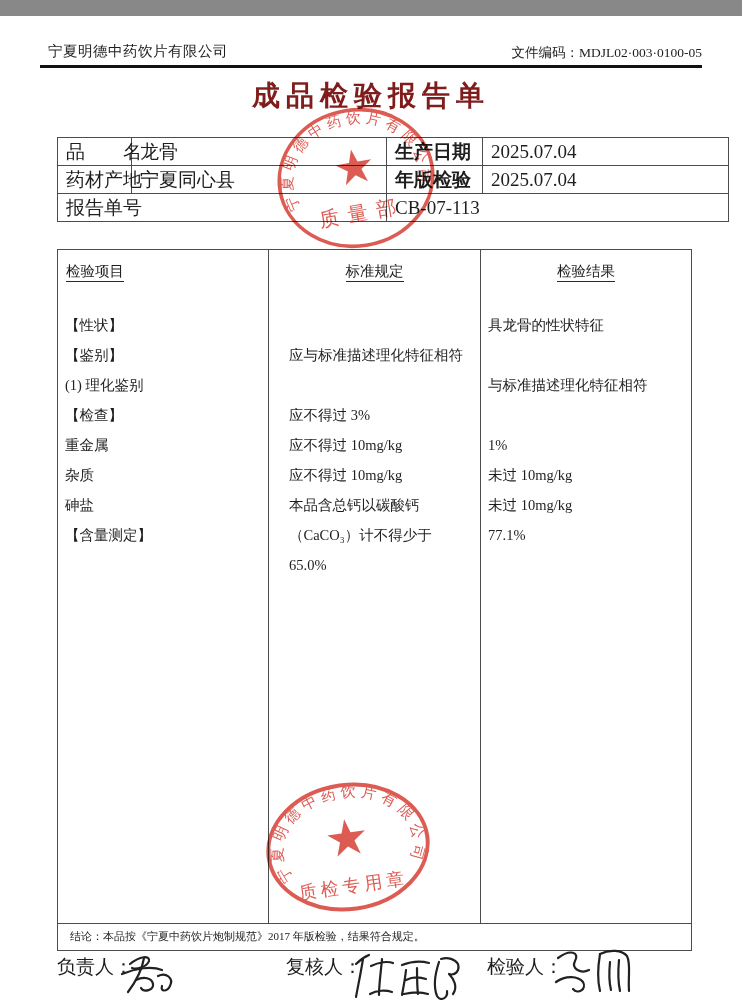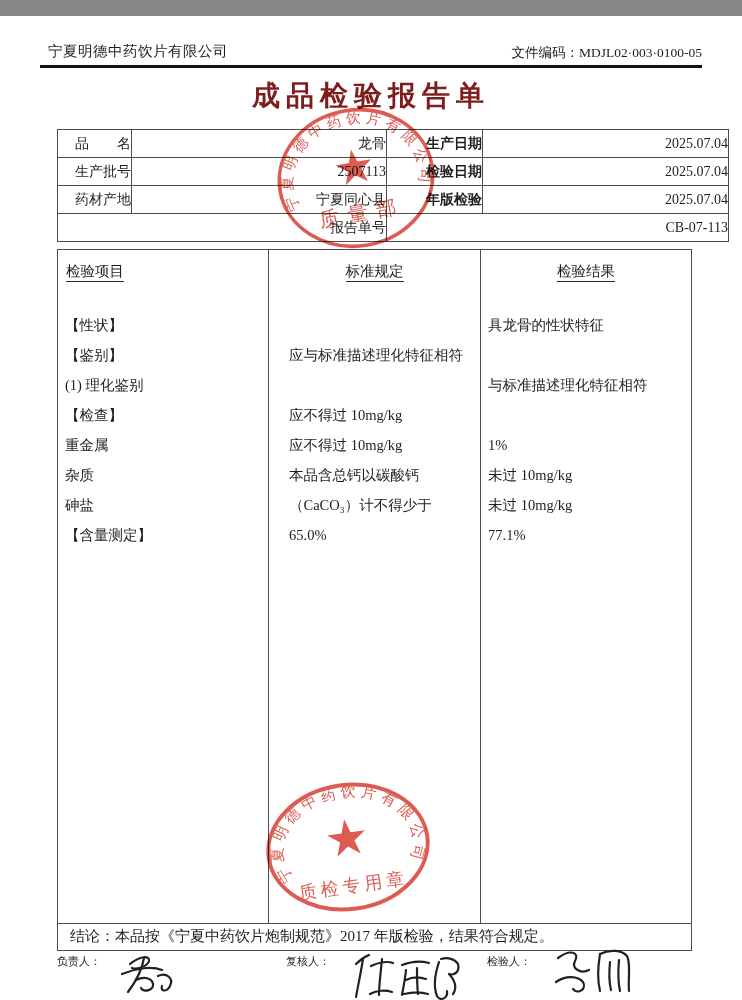--- a/index.html
+++ b/index.html
@@ -8,44 +8,44 @@
     font-family:"Liberation Serif","DejaVu Serif",serif;color:#1e1e1e;
     overflow:hidden;margin:16px auto;
   }
   
   .company{position:absolute;left:48px;top:26px;font-size:14.5px;letter-spacing:.5px;}
   .filecode{position:absolute;right:40px;top:28px;font-size:13.5px;}
   .header-rule{position:absolute;left:40px;top:49px;width:662px;height:2.5px;background:#111;}
   .title{position:absolute;left:0;top:61px;width:100%;text-align:center;
          font-size:28px;font-weight:bold;letter-spacing:6px;color:#7f1d1d;}
   
-  table.info{position:absolute;left:57px;top:113px;width:635px;border-collapse:collapse;
-             table-layout:fixed;font-size:14px;text-align:right;}
+  table.info{position:absolute;left:57px;top:121px;width:635px;border-collapse:collapse;
+             table-layout:fixed;font-size:19px;}
   table.info td{border:1.5px solid #4c4c4c;height:27px;padding:0 0 0 8px;white-space:nowrap;overflow:visible;}
   td.c1{width:65px;}td.c2{width:246px;}td.c3{width:87px;font-weight:bold;}td.c4{width:237px;}
   
   .main-table{position:absolute;left:57px;top:233px;width:635px;height:675px;
               border:1.6px solid #4c4c4c;display:grid;grid-template-columns:211px 212px auto;
               box-sizing:border-box;font-size:14.5px;}
   .mcol{box-sizing:border-box;}
   .mcol1,.mcol2{border-right:1.4px solid #4c4c4c;}
   .col-header{height:60px;padding-top:12px;box-sizing:border-box;}
   .col-header.left{padding-left:8px;}
   .col-header.center{text-align:center;}
   .col-header span{border-bottom:1px solid #2a2a2a;padding-bottom:2px;}
   .line{height:30px;line-height:30px;white-space:nowrap;}
   .mcol1 .line{padding-left:7px;}
   .mcol2 .line{padding-left:20px;}
   .mcol3 .line{padding-left:7px;}
   .line.wrap{white-space:normal;height:auto;min-height:30px;padding-right:10px;}
   
   .conclusion{position:absolute;left:57px;top:906.5px;width:635px;height:28px;
               border:1.6px solid #4c4c4c;box-sizing:border-box;line-height:25px;
-              padding-left:12px;font-size:15px;white-space:nowrap;}
-  .sig-label{position:absolute;font-size:11px;}
+              padding-left:12px;font-size:11px;white-space:nowrap;}
+  .sig-label{position:absolute;font-size:19px;}
   .sig-svg{position:absolute;}
   .sig-svg path{fill:none;stroke:#23211f;stroke-width:2.2;stroke-linecap:round;stroke-linejoin:round;}
   
   .stamp{position:absolute;mix-blend-mode:multiply;opacity:.88;}
 </style>
 </head>
 <body>
 
 <div class="page">
 
@@ -53,26 +53,20 @@
   <div class="filecode">文件编码：MDJL02·003·0100-05</div>
   <div class="header-rule"></div>
   <div class="title">成品检验报告单</div>
 
   <table class="info">
     <tbody>
         <tr>
       <td class="c1">品　　名</td>
       <td class="c2">龙骨</td>
       <td class="c3">生产日期</td>
-      <td class="c4">2025.07.04</td>
-    </tr>
-    <tr>
-      <td class="c1">生产批号</td>
-      <td class="c2">2507113</td>
-      <td class="c3">检验日期</td>
       <td class="c4">2025.07.04</td>
     </tr>
     <tr>
       <td class="c1">药材产地</td>
       <td class="c2">宁夏同心县</td>
       <td class="c3">年版检验</td>
       <td class="c4">2025.07.04</td>
     </tr>
     <tr>
       <td colspan="2">报告单号</td>
@@ -91,20 +85,21 @@
       <div class="line">重金属</div>
       <div class="line">杂质</div>
       <div class="line">砷盐</div>
       <div class="line">【含量测定】</div>
     </div>
     <div class="mcol mcol2">
       <div class="col-header center"><span>标准规定</span></div>
       <div class="line"></div>
       <div class="line">应与标准描述理化特征相符</div>
       <div class="line"></div>
+      <div class="line">应不得过 3%</div>
       <div class="line">应不得过 10mg/kg</div>
       <div class="line">应不得过 10mg/kg</div>
       <div class="line wrap">本品含总钙以碳酸钙（CaCO₃）计不得少于 65.0%</div>
     </div>
     <div class="mcol mcol3">
       <div class="col-header center"><span>检验结果</span></div>
       <div class="line">具龙骨的性状特征</div>
       <div class="line"></div>
       <div class="line">与标准描述理化特征相符</div>
       <div class="line"></div>

